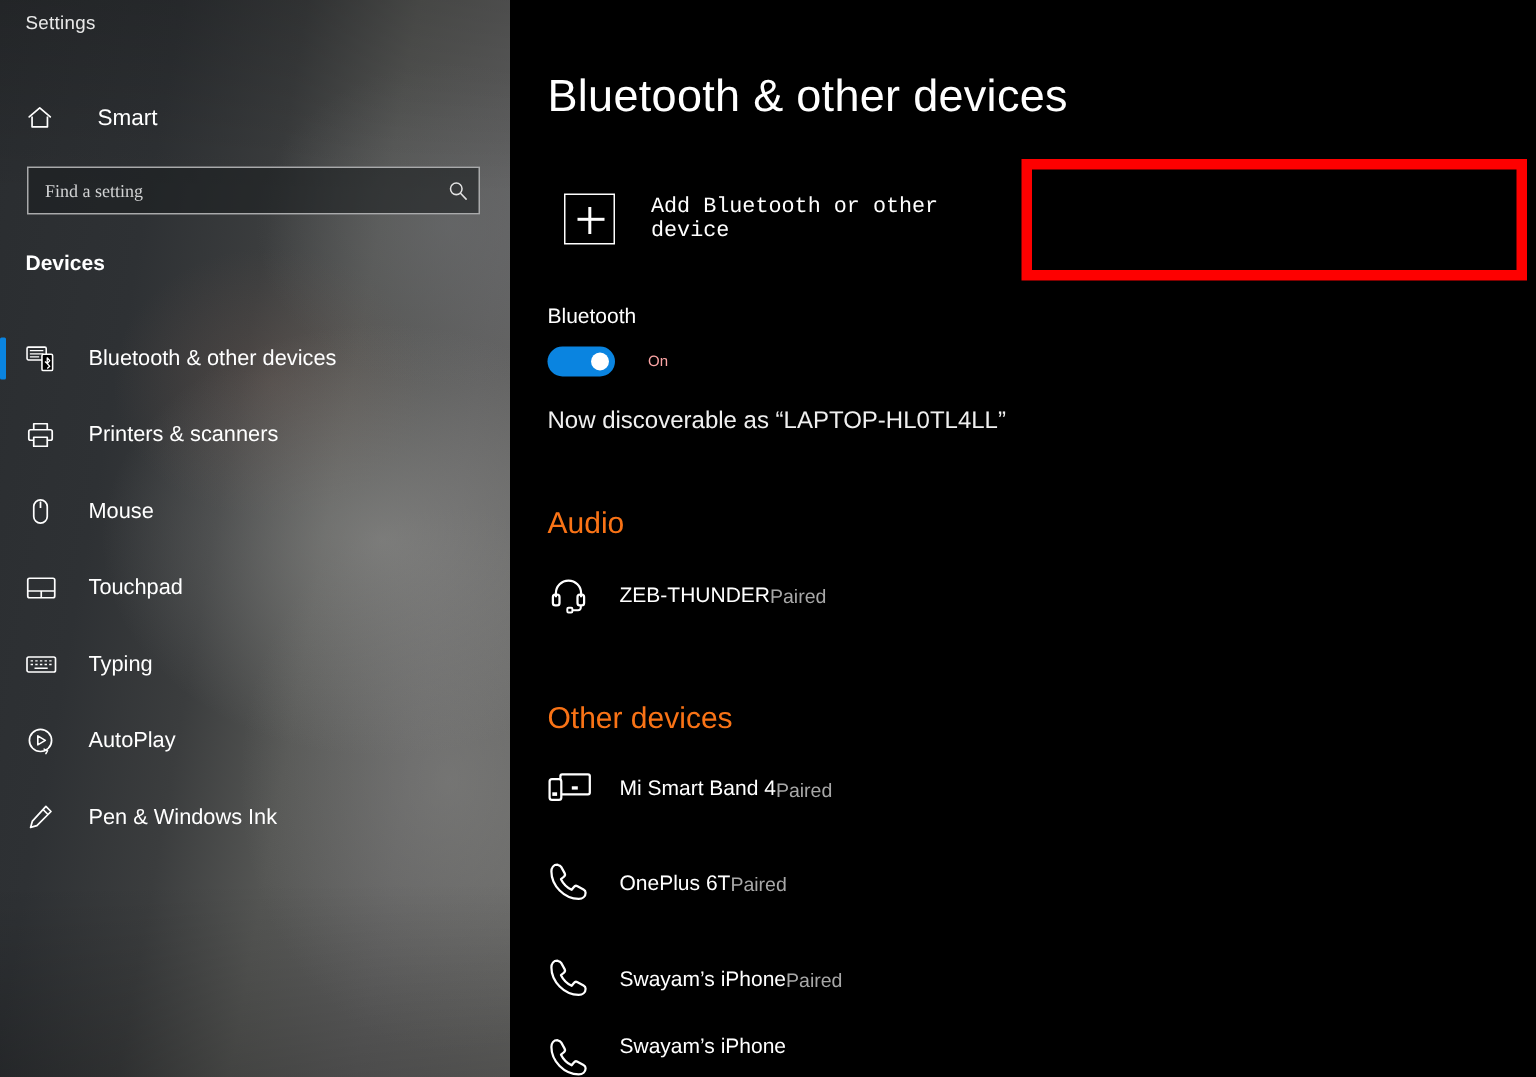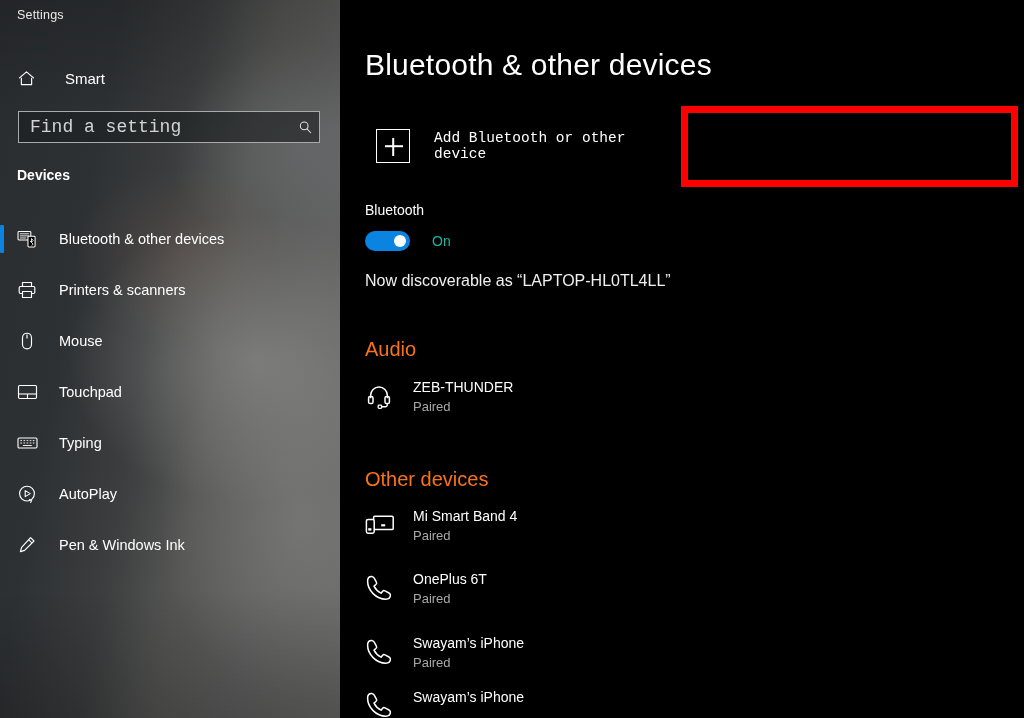--- a/index.html
+++ b/index.html
@@ -46,22 +46,22 @@
 
   .search-wrap {
     position:absolute; left:18px; top:111px;
     width:302px; height:32px;
     border:1px solid #a9aaab;
     background:rgba(28,30,32,0.62);
     display:flex; align-items:center;
   }
   .search-wrap input {
     flex:1; height:100%; border:0; outline:0; background:transparent;
-    color:#e8e8e8; font-size:18px; padding:0 8px 0 11px;
-    font-family:Liberation Mono, monospace;
+    color:#e8e8e8; font-size:12px; padding:0 8px 0 11px;
+    font-family:Liberation Serif, serif;
   }
   .search-wrap input::placeholder { color:#d2d3d4; opacity:1; }
   .search-wrap .sico { width:28px; display:flex; align-items:center; justify-content:center; }
 
   .section-title {
     position:absolute; left:17px; top:167px;
     font-size:14px; font-weight:bold; color:#fff;
   }
 
   .nav { position:absolute; left:0; top:222px; width:340px; }
@@ -110,33 +110,33 @@
   .bt-label   { position:absolute; left:25px; top:202px; font-size:14px; color:#fff; }
   .toggle-row { position:absolute; left:25px; top:231px; display:flex; align-items:center; }
   .toggle {
     width:45px; height:20px; border-radius:10px; background:#0a84e0;
     position:relative; flex:0 0 45px;
   }
   .toggle .knob {
     position:absolute; right:4px; top:50%; transform:translateY(-50%);
     width:12px; height:12px; border-radius:50%; background:#fff;
   }
-  .toggle-state { margin-left:22px; font-size:14px; color:#14b8a6; }
+  .toggle-state { margin-left:22px; font-size:10px; color:#fca5a5; }
   .discoverable { position:absolute; left:25px; top:272px; font-size:16px; color:#f0f0f0; }
 
   .group-head { position:absolute; font-size:20px; color:#f97316; left:25px; }
   .group-head.audio { top:338px; }
   .group-head.other { top:468px; }
 
   .dev {
     position:absolute; left:25px; width:790px; height:46px;
     display:flex; align-items:center;
   }
   .dev .ico { width:44px; flex:0 0 44px; display:flex; align-items:center; justify-content:flex-start; }
-  .dev .text { display:flex; flex-direction:column; justify-content:center; margin-left:4px; }
+  .dev .text { display:flex; justify-content:center; margin-left:4px; }
   .dev .name { font-size:14px; color:#fff; line-height:18px; }
   .dev .status { font-size:13px; color:#a8a8a8; line-height:17px; margin-top:2px; }
 
   .d-audio1 { top:373px; }
   .d-other1 { top:502px; }
   .d-other2 { top:565px; }
   .d-other3 { top:629px; }
   .d-other4 { top:690px; height:28px; align-items:flex-start; }
   .d-other4 .ico { height:28px; overflow:hidden; align-items:flex-start; }
   .d-other4 .text .name { margin-top:-2px; }

